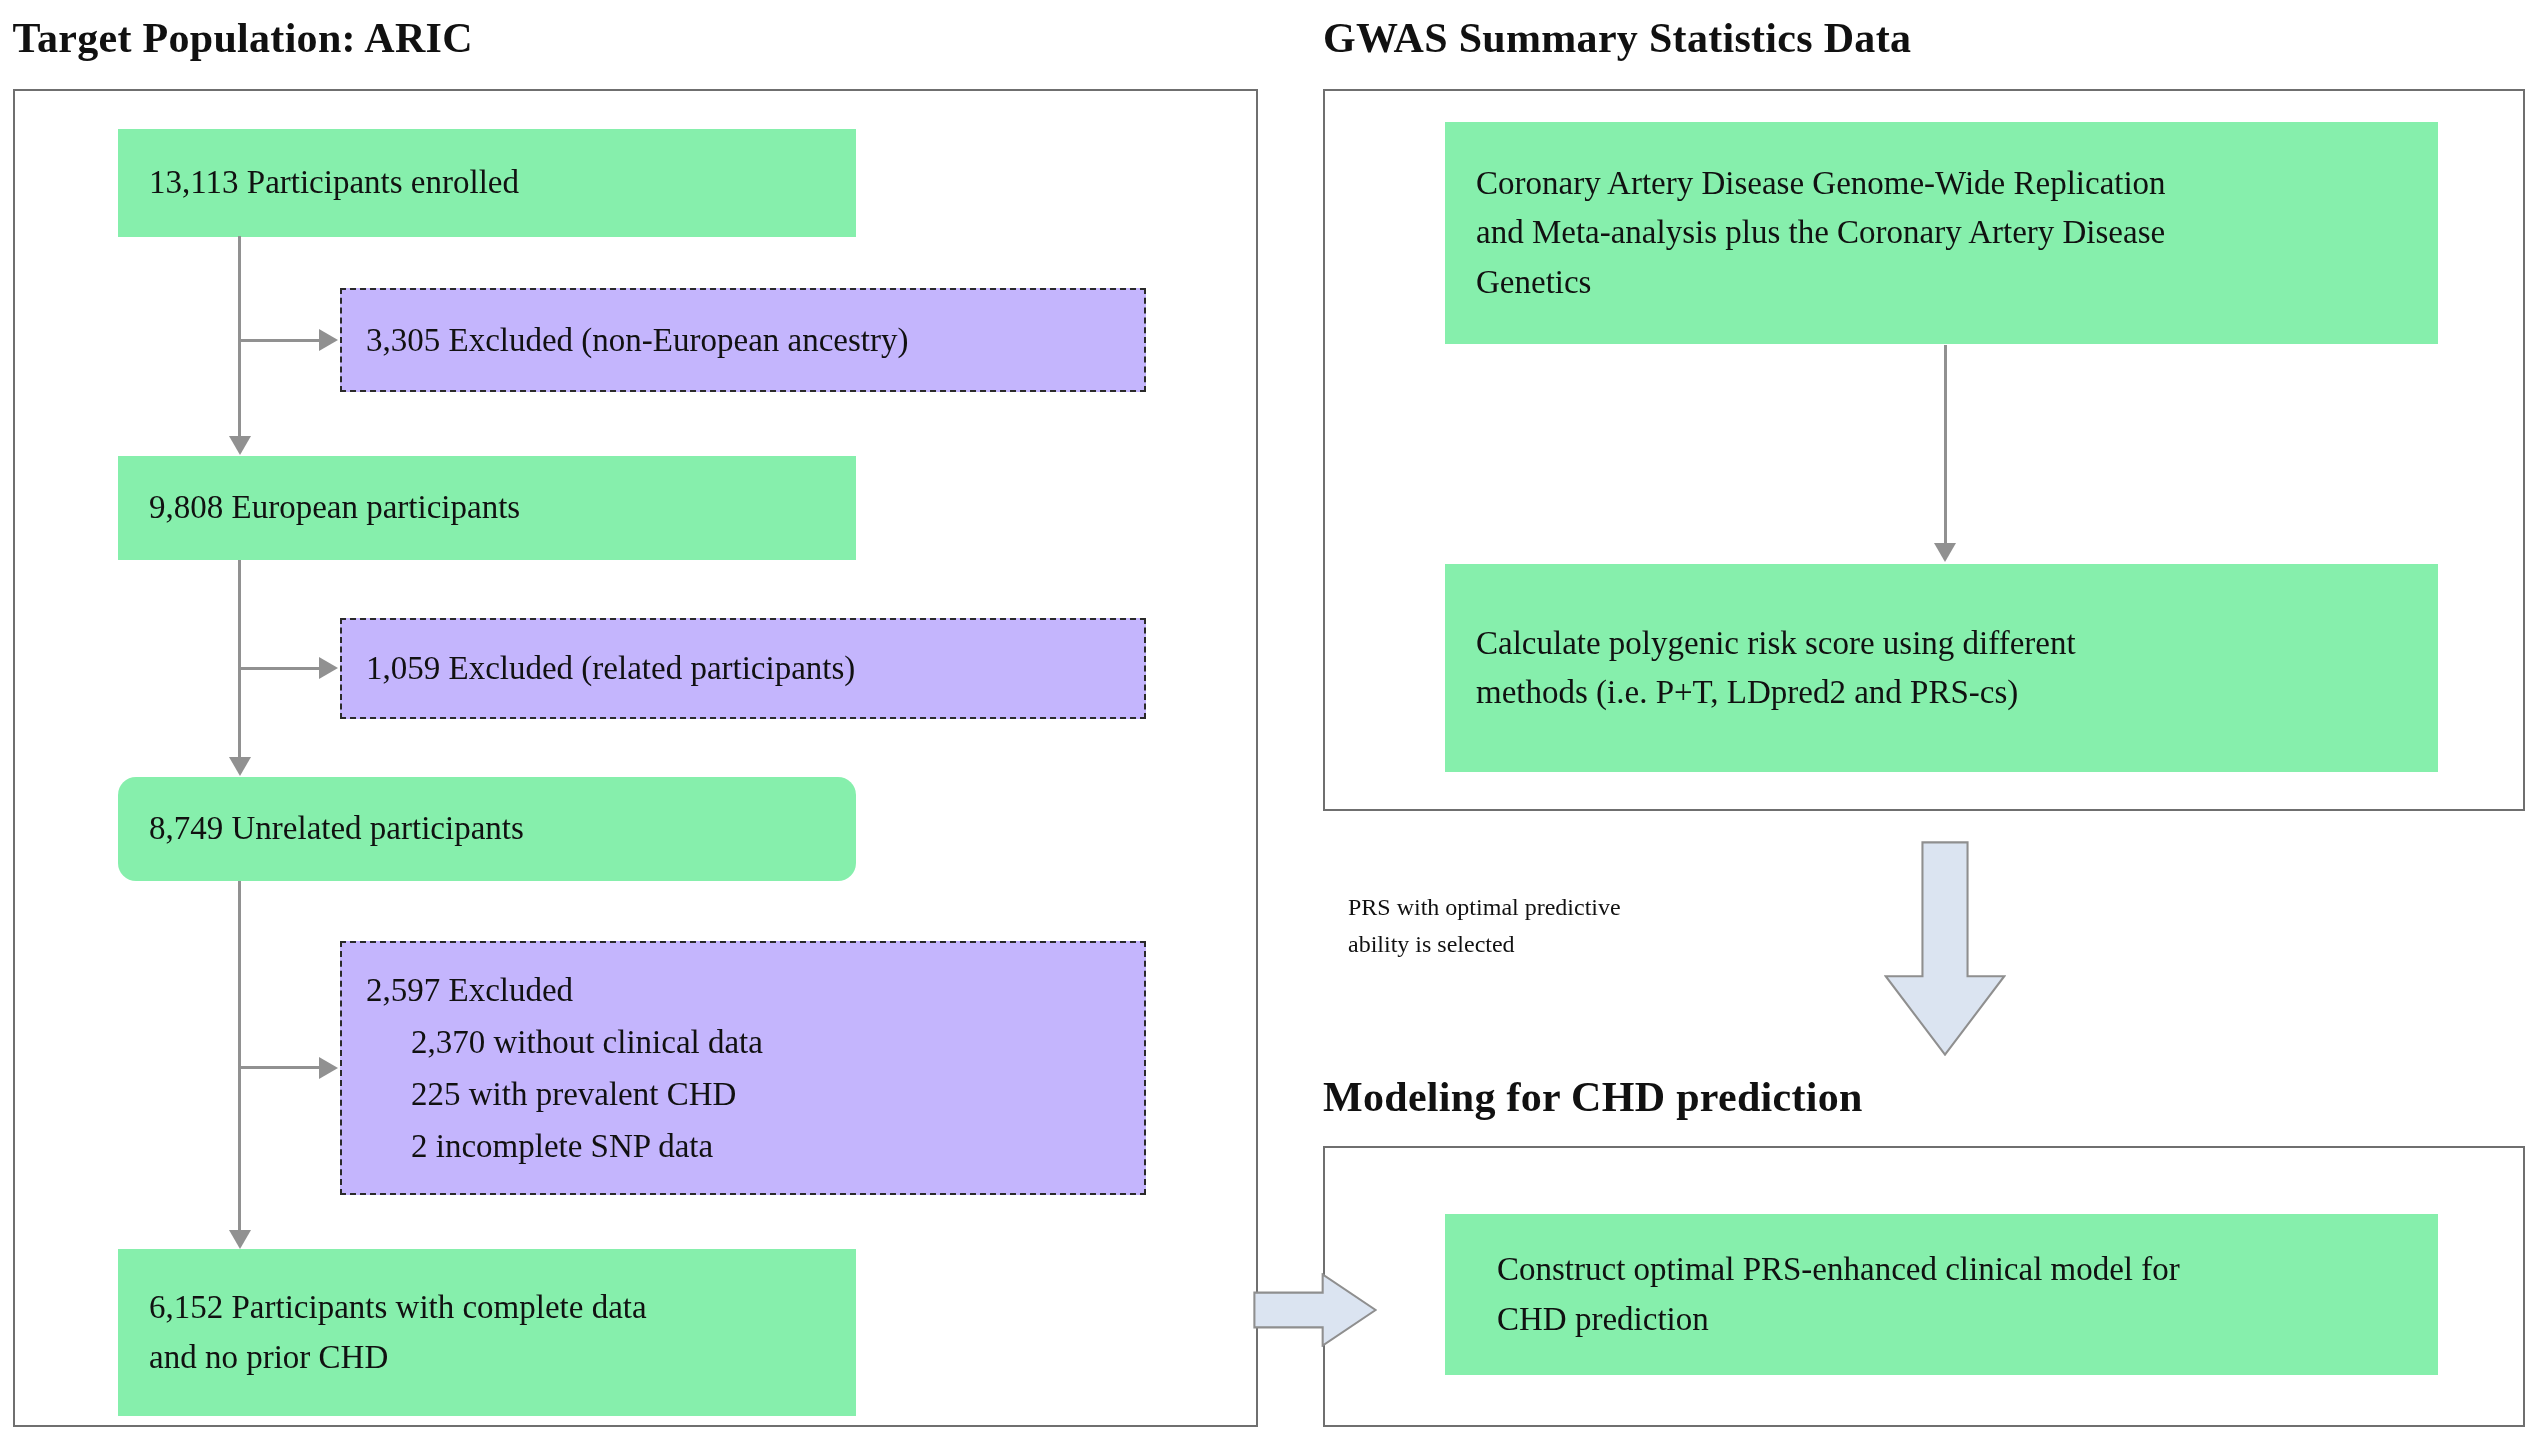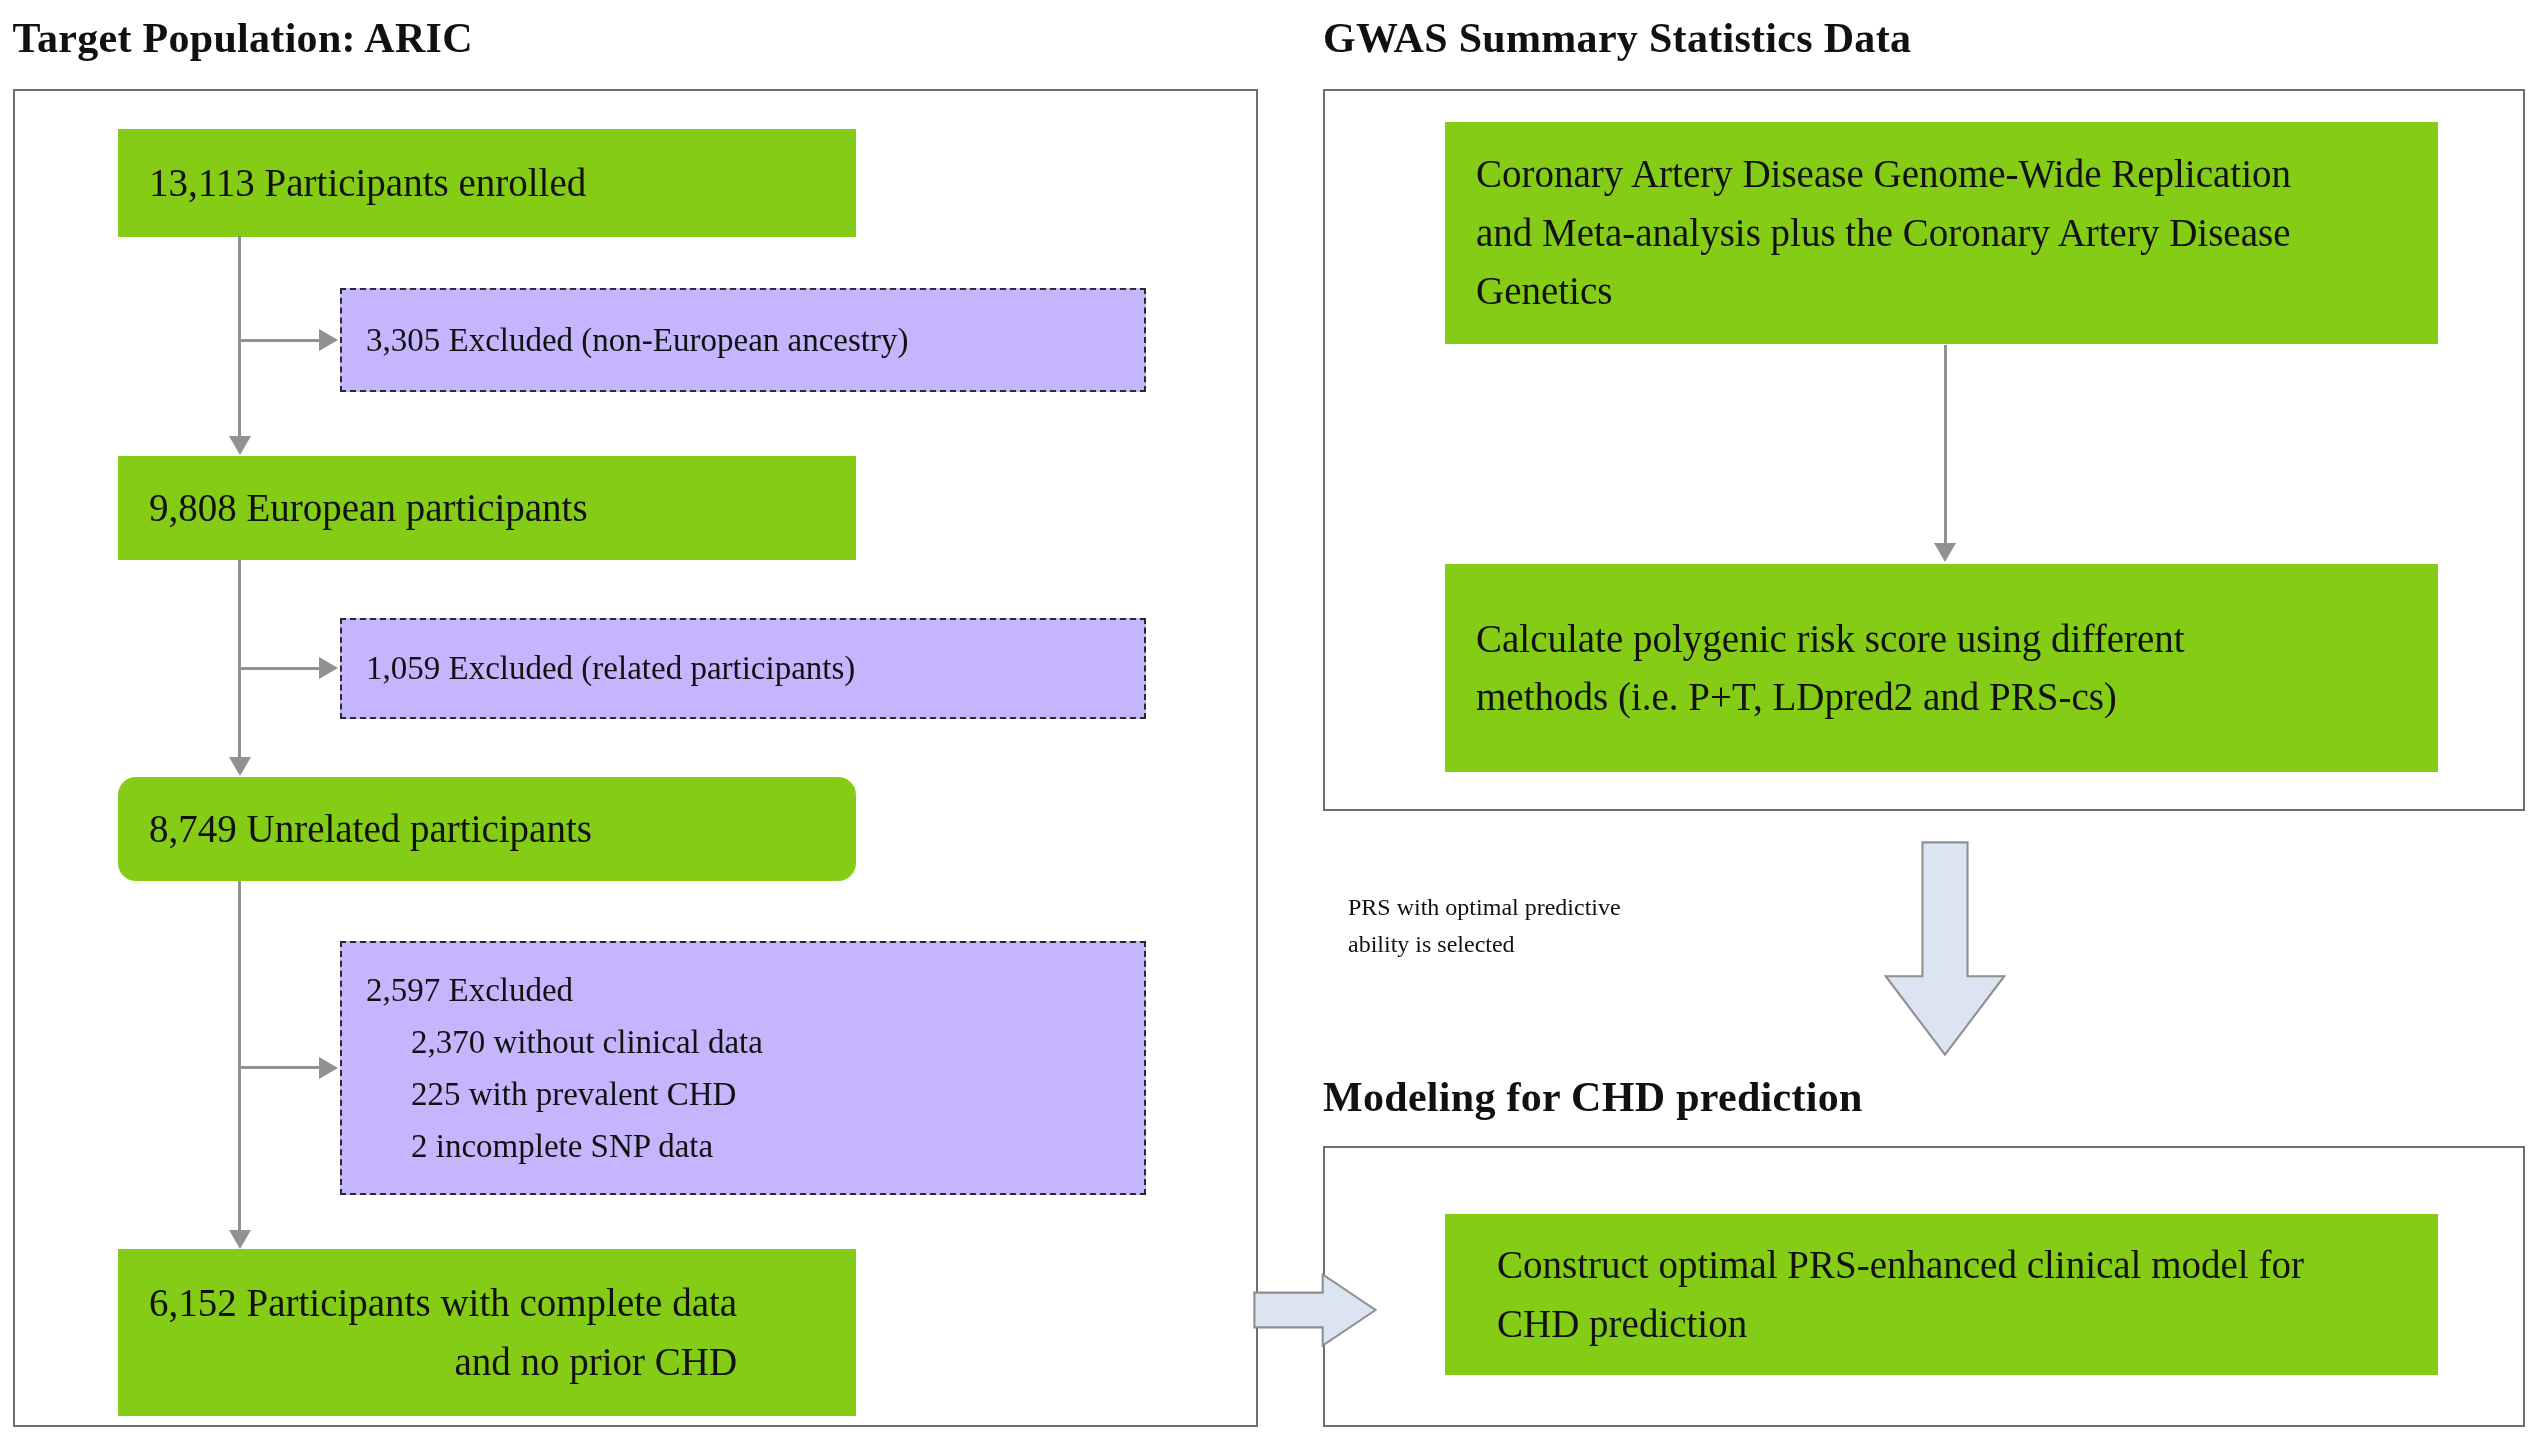--- a/index.html
+++ b/index.html
@@ -2,21 +2,21 @@
 <html style="font-size:11px"><head>
 <meta charset="utf-8">
 <style>
   html,body{margin:0;padding:0;background:#ffffff;}
   #canvas{
     position:relative;width:2538px;height:1453px;background:#ffffff;
     font-family:"Liberation Serif","DejaVu Serif",serif;color:#111;overflow:hidden;
   }
   .panel-title{position:absolute;font-size:42px;font-weight:bold;text-align:left;letter-spacing:0.3px;}
   .outer-box{position:absolute;border:2.1px solid #6f6f6f;box-sizing:border-box;background:#ffffff;}
-  .blue-box{position:absolute;background:#84cc16;box-sizing:border-box;display:flex;align-items:center;font-size:39px;line-height:1.5;}
+  .blue-box{position:absolute;background:#86efac;box-sizing:border-box;display:flex;align-items:center;font-size:33px;line-height:1.5;}
   .blue-box .pad{padding:0 31px;}
   .dashed-box{position:absolute;border:2.1px dashed #2a2a2a;box-sizing:border-box;display:flex;align-items:center;font-size:33px;line-height:1.58;background:#c4b5fd;}
   .dashed-box .pad{padding:7px 24px;}
   .indent{padding-left:45px;}
   .vline{position:absolute;width:2.8px;background:#919191;}
   .hline{position:absolute;height:2.8px;background:#919191;}
   .ah-down{position:absolute;width:0;height:0;border-left:11px solid transparent;border-right:11px solid transparent;border-top:19.5px solid #919191;}
   .ah-right{position:absolute;width:0;height:0;border-top:11px solid transparent;border-bottom:11px solid transparent;border-left:19.5px solid #919191;}
   .note{position:absolute;font-size:24px;line-height:1.55;}
   .block-arrow{position:absolute;}
@@ -67,21 +67,21 @@
   <div class="ah-right" style="left:319px;top:1057px;"></div>
   <div class="dashed-box" style="left:340px;top:941px;width:806px;height:254px;">
     <div class="pad">
       <div>2,597 Excluded</div>
       <div class="indent">2,370 without clinical data</div>
       <div class="indent">225 with prevalent CHD</div>
       <div class="indent">2 incomplete SNP data</div>
     </div>
   </div>
 
-  <div class="blue-box" style="left:118px;top:1249px;width:738px;height:167px;text-align:right;">
+  <div class="blue-box" style="left:118px;top:1249px;width:738px;height:167px;">
     <div class="pad">
       <div>6,152 Participants with complete data</div>
       <div>and no prior CHD</div>
     </div>
   </div>
 
   <div class="panel-title" style="left:1323px;top:14px;width:1202px;">GWAS Summary Statistics Data</div>
 
   <div class="outer-box" style="left:1323px;top:89px;width:1202px;height:722px;"></div>
 

